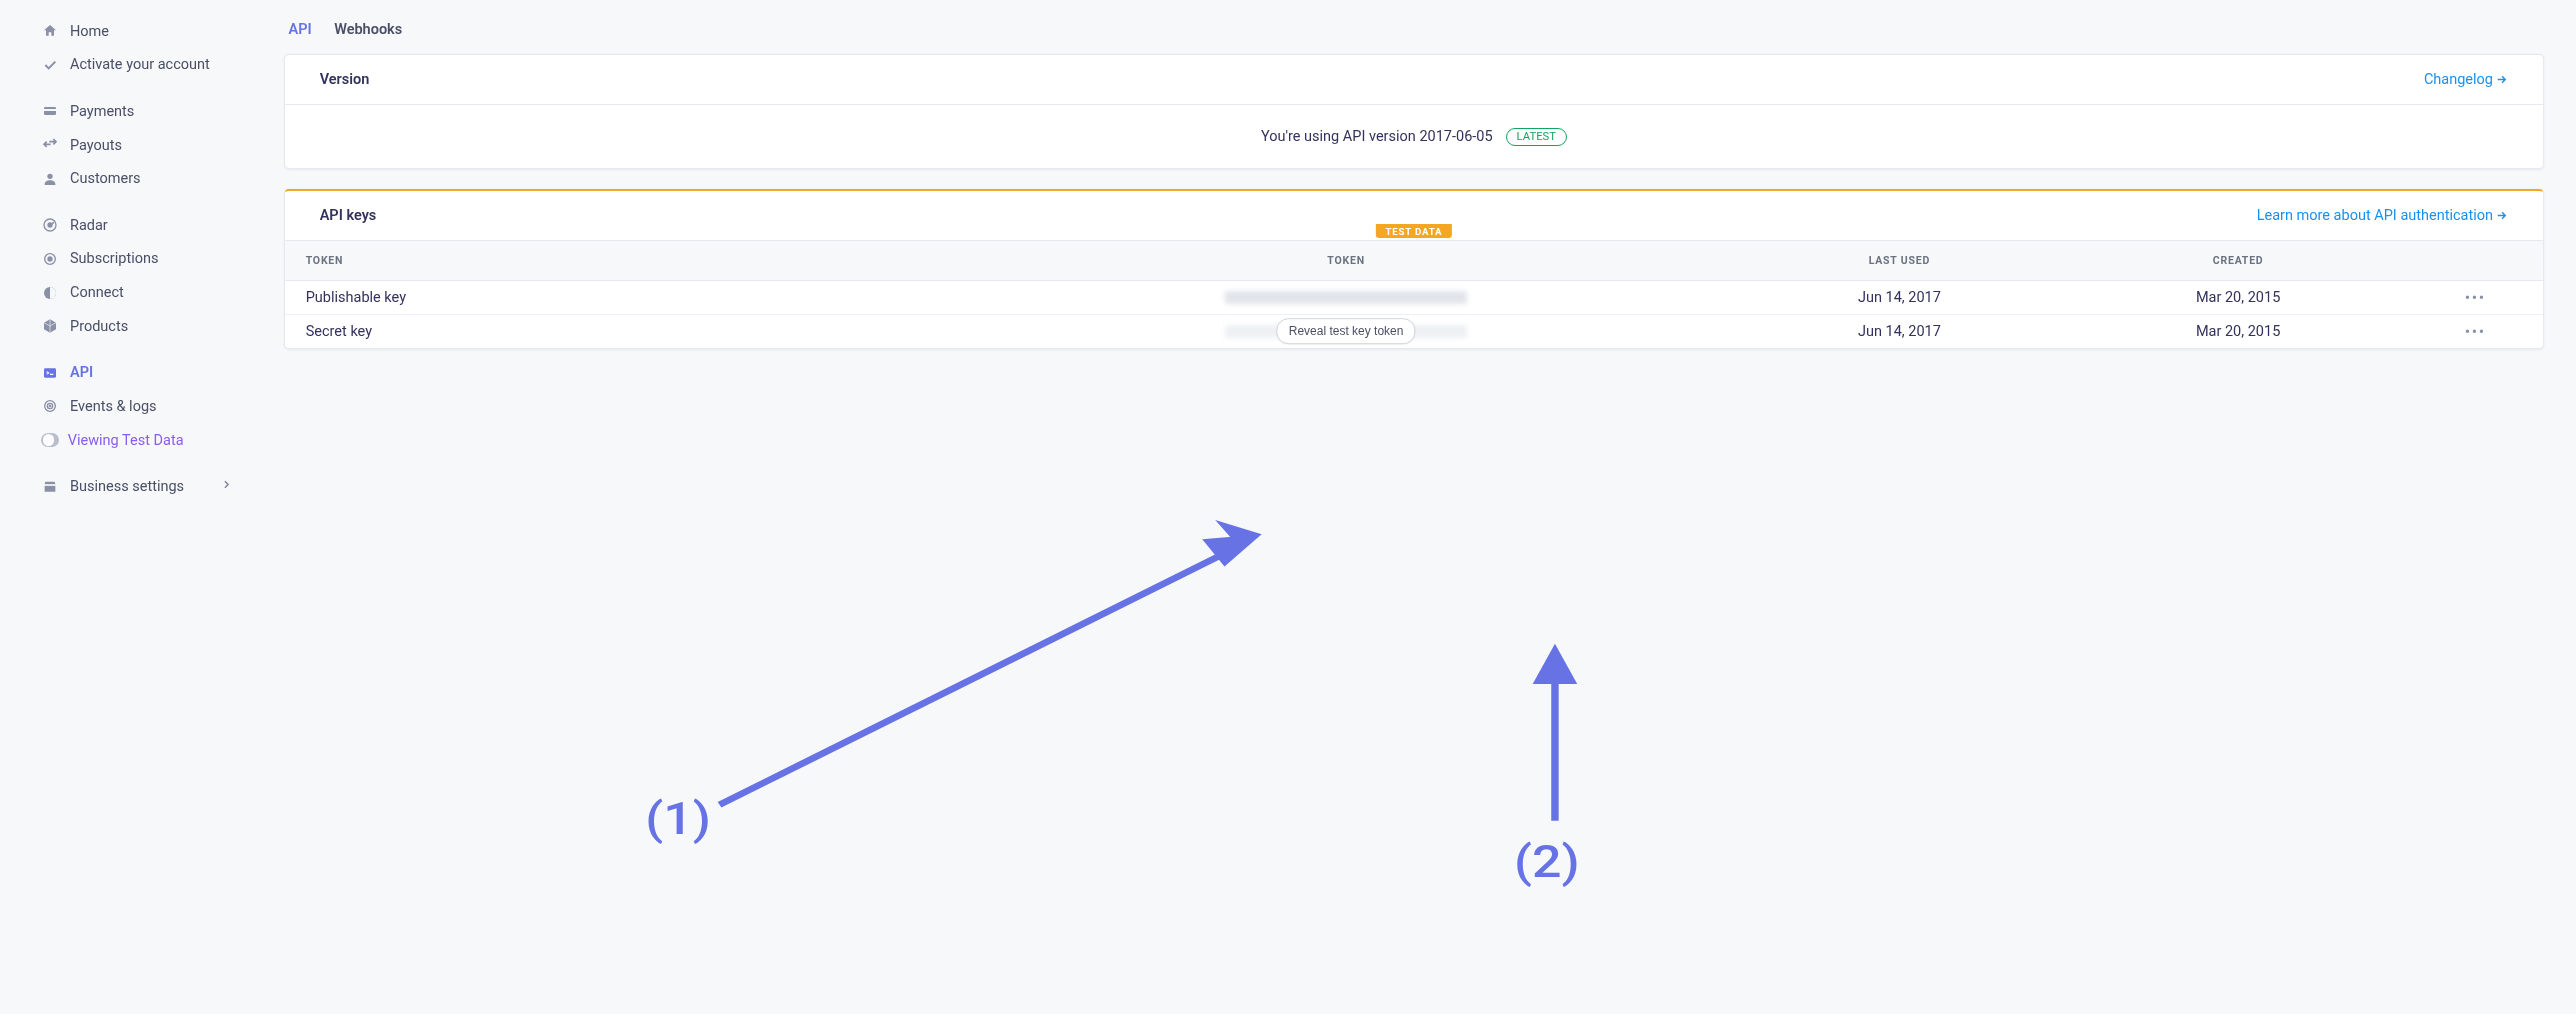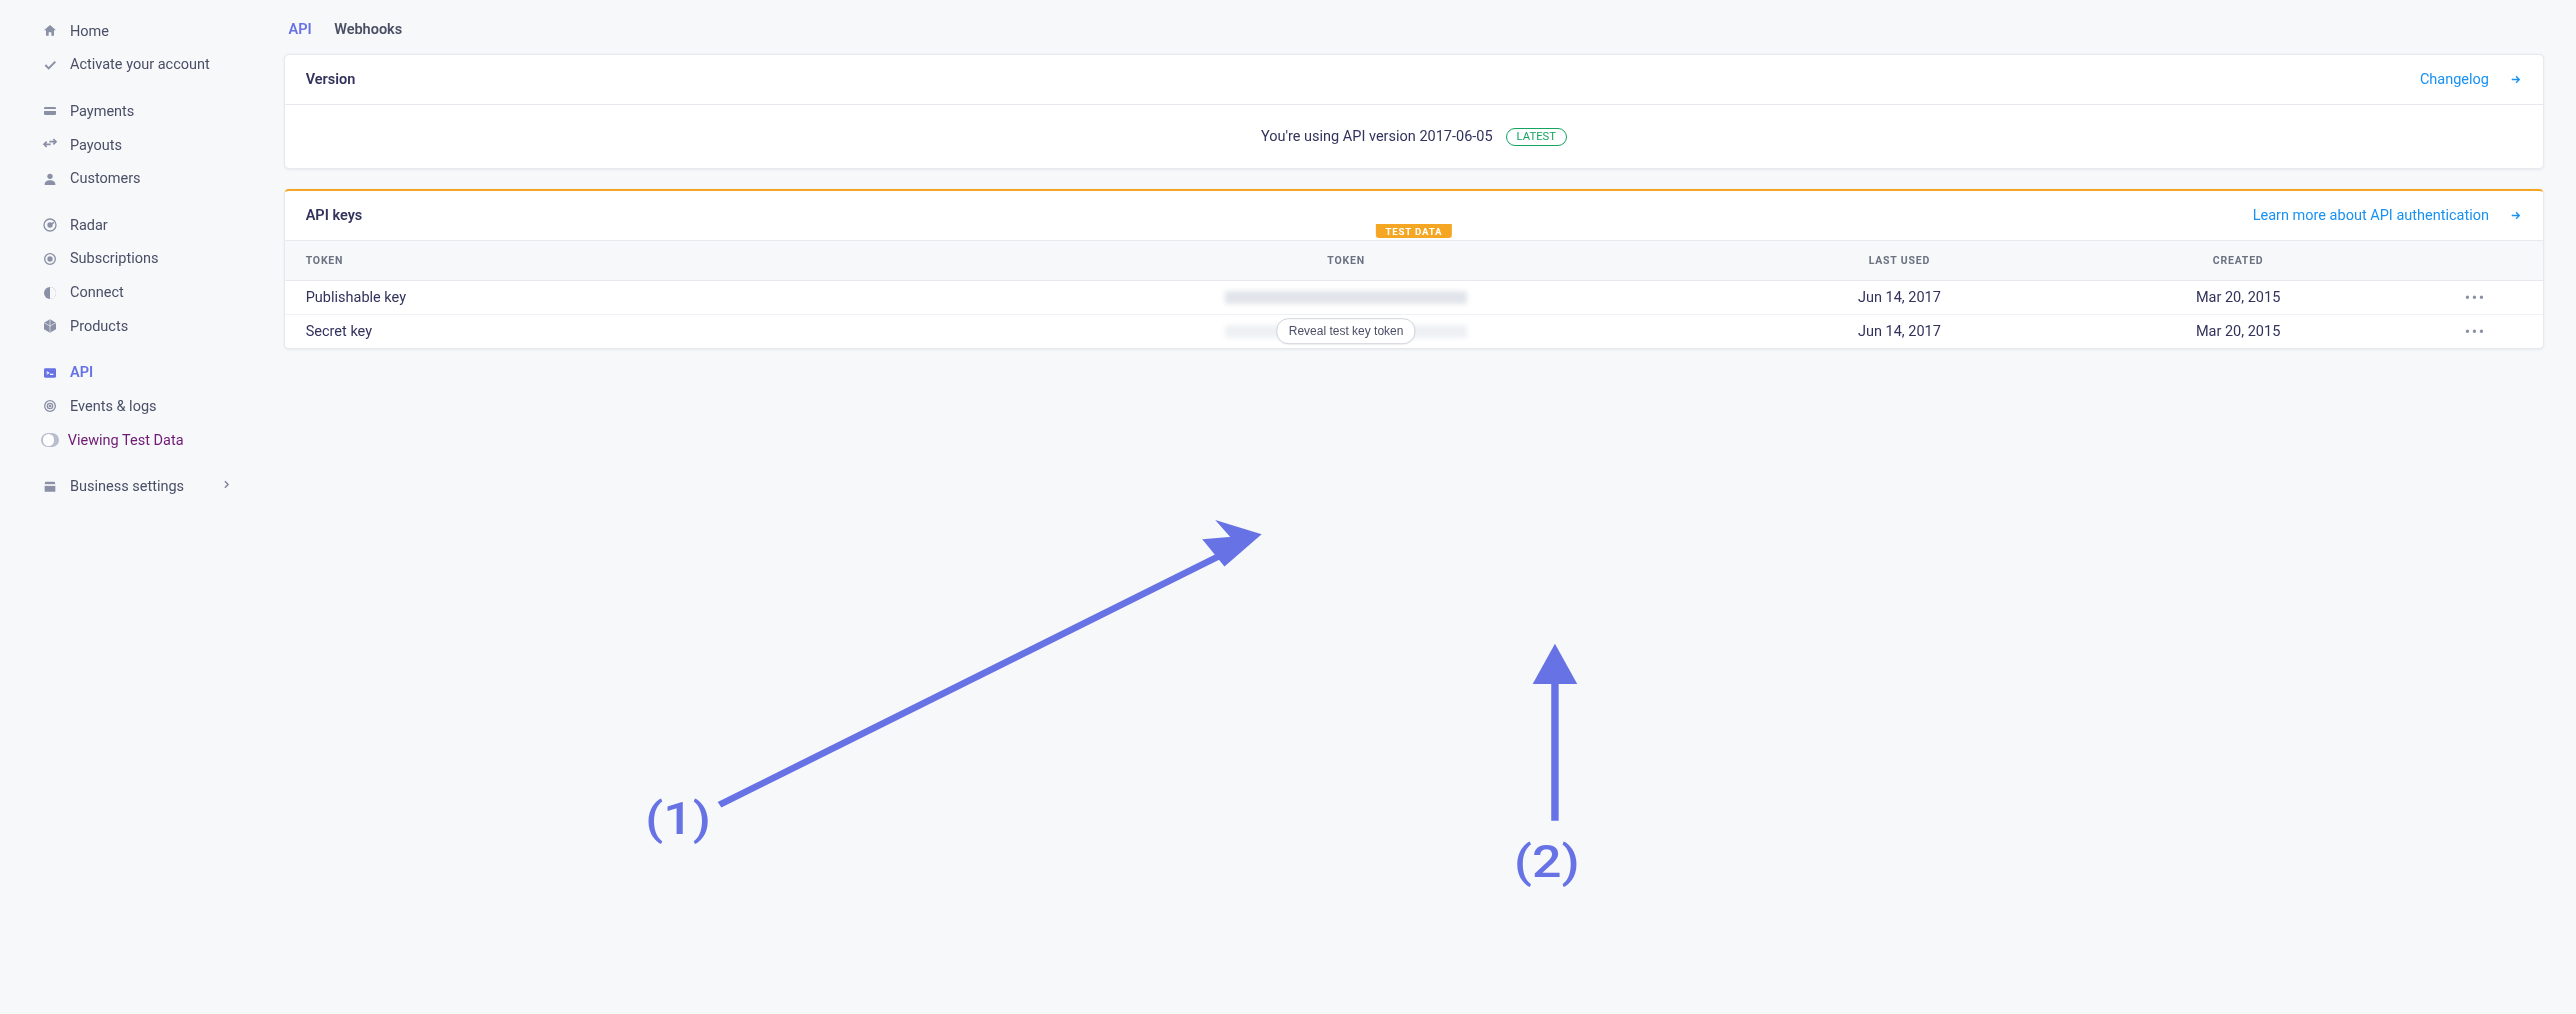--- a/index.html
+++ b/index.html
@@ -23,21 +23,21 @@
     display: flex;
     align-items: center;
     padding: 8px 24px;
     font-size: 14.5px;
     color: #4a4f66;
     cursor: pointer;
     gap: 11.3px;
   }
   .side-item.active { color: #6772e5; font-weight: 600; }
   .side-item .icon { width: 17.7px; height: 17.7px; display:flex; align-items:center; justify-content:center; }
-  .side-item.faded { color: #701a75; gap: 9px; }
+  .side-item.faded { color: #8b5cf6; gap: 9px; }
   .side-item .spacer { flex: 1; }
   .chevron-right { color:#7a7f96; }
   .toggle-pill {
     width: 26px; height: 14.5px; border-radius: 8px;
     background:#b9becf; position:relative; display:inline-block;
   }
   .toggle-pill::after{
     content:""; position:absolute; left:1.6px; top:1.6px; width:11.3px;height:11.3px;border-radius:50%;
     background:#fff;
   }
@@ -55,26 +55,26 @@
   .tab { color:#4a4f66; cursor:pointer; font-weight:600; }
   .tab.active { color:#6772e5; }
 
   .card {
     background:#fff; border:0.8px solid #e6e9ee; border-radius:4.8px;
     box-shadow: 0 0.8px 2.4px rgba(50,50,93,.08);
     margin-bottom: 19.3px;
   }
   .card-header {
     display:flex; align-items:center; justify-content:space-between;
-    padding: 16px 21px;
+    padding: 16px 35px;
     border-bottom:0.8px solid #e6e9ee;
     font-size: 14.5px;
   }
   .card-header .title { font-weight:600; color:#32325d; }
-  .link-blue { color:#1891f2; display:inline-flex; align-items:center; gap:20px; cursor:pointer; }
+  .link-blue { color:#1891f2; display:inline-flex; align-items:center; gap:2px; cursor:pointer; }
   .card-body-center {
     padding: 22.5px 21px; text-align:center; font-size:14.5px; color:#32325d;
   }
   .badge-latest {
     display:inline-block; border:0.8px solid #14a45f; color:#14a45f;
     border-radius:9px; padding:1.6px 9.7px; font-size:11.3px; margin-left:9.7px;
     font-weight:400; vertical-align:middle;
   }
   .card.test { border-top:2.4px solid #f5a623; position:relative; }
   .test-flag {

